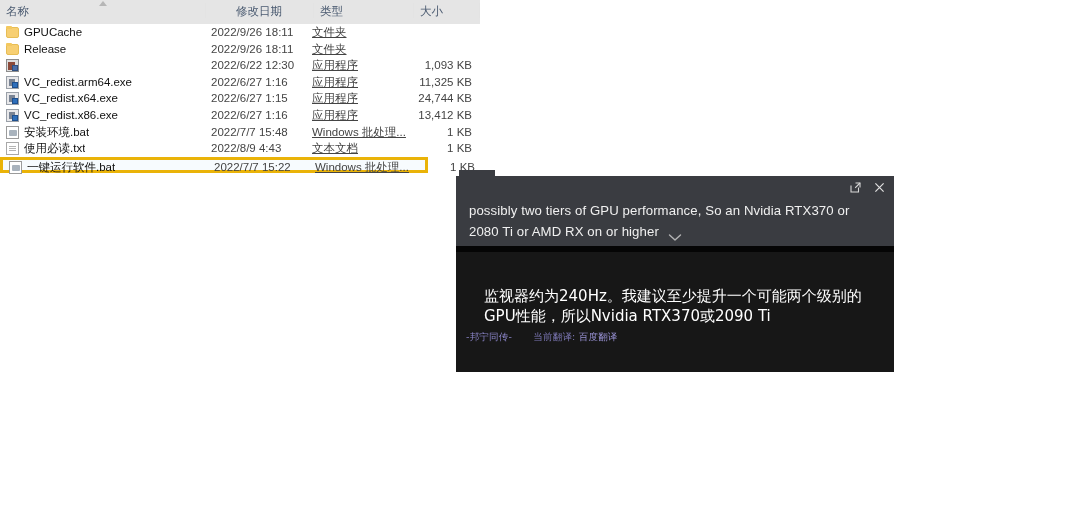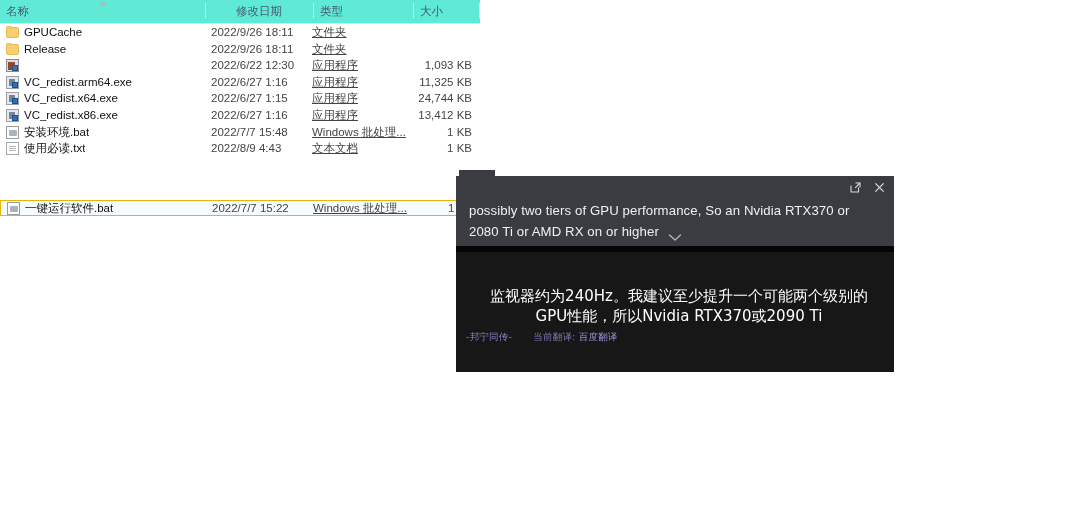--- a/index.html
+++ b/index.html
@@ -23,21 +23,21 @@
     top: 0;
     width: 480px;
     height: 178px;
     background: #ffffff;
   }
 
   .col-header {
     position: relative;
     height: 23px;
     border-bottom: 1px solid #e5e5e5;
-    background: #5eead4;
+    background: #e5e5e5;
   }
   .col-header .hcell {
     position: absolute;
     top: 4px;
     font-size: 11.5px;
     color: #4a5a70;
     white-space: nowrap;
   }
   .col-header .hsep {
     position: absolute;
@@ -69,25 +69,24 @@
   .rows {
     position: relative;
   }
   .row {
     position: relative;
     height: 16.6px;
     line-height: 16.6px;
     white-space: nowrap;
   }
   .row.selected {
-    border: 1px solid #eab308;
+    border: 3px solid #eab308;
     background: #f7fbfe;
     box-sizing: border-box;
-    width: 516px;
-    margin-top: 43px;
+    width: 428px;
   }
   .cell {
     position: absolute;
     font-size: 11.5px;
     color: #2b2b2b;
     top: 0;
     white-space: nowrap;
     overflow: hidden;
   }
   .c-name  { left: 24px; color: #111111; }
@@ -268,21 +267,20 @@
 
   #tpanel-divider {
     height: 6px;
     background: #050505;
   }
 
   #tpanel-body {
     position: relative;
     height: 100px;
     background: #171717;
-    text-align: center;
   }
   .tp-zh {
     position: absolute;
     left: 28px;
     top: 34px;
     width: 390px;
     font-size: 15px;
     line-height: 20px;
     color: #ffffff;
     font-family: "DejaVu Sans", "Liberation Sans", sans-serif;

